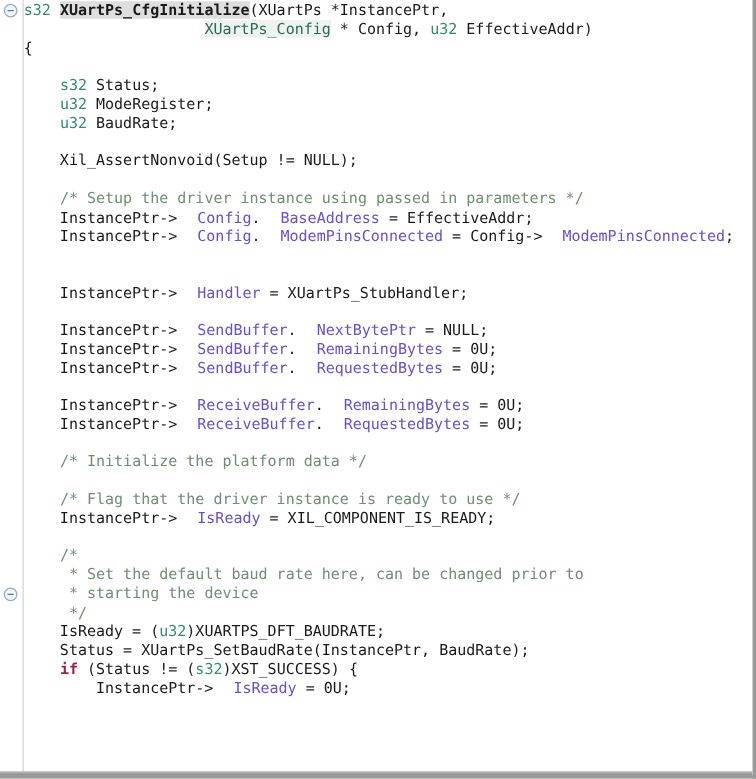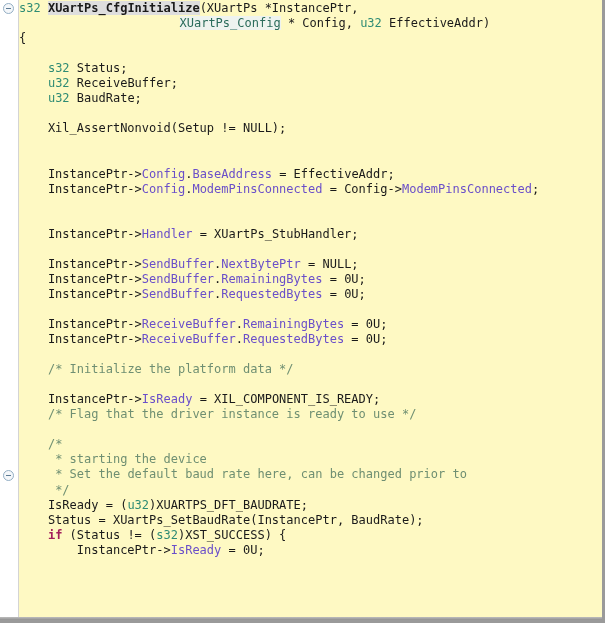--- a/index.html
+++ b/index.html
@@ -4,21 +4,21 @@
 <style>
   html,body{margin:0;padding:0;background:#d8d8d8;}
   body{
     font-family:"DejaVu Sans Mono","Liberation Mono",monospace;
   }
   #editor{
     position:relative;
     width:605px;
     height:623px;
     box-sizing:border-box;
-    background:#fef9c3;
+    background:#ffffff;
     border-right:3px solid #9a9a9a;
     border-bottom:3px solid #9a9a9a;
     overflow:hidden;
   }
   
   #gutter{
     position:absolute;
     left:0; top:0; bottom:0;
     width:18px;
     background:#ffffff;
@@ -67,23 +67,23 @@
     width:1px;
     height:12px;
     background:#000;
     vertical-align:-2px;
     margin-left:0px;
   }
   
   .kw{color:#a31f5c;font-weight:bold;}
   .type{color:#2e8b74;}
   .cmt{color:#6f8f72;}
-  .mem{color:#6a4fc9;}
+  .mem{color:#6a4fc9;margin-left:16px;}
   .fn{color:#1a1a1a;font-weight:bold;background:#dedede;}
-  .tname{color:#2a6b5a;background:#eef3ef;margin-left:16px;}
+  .tname{color:#2a6b5a;background:#eef3ef;}
   .pln{color:#1a1a1a;}
   #shadow-b{
     position:absolute;
     left:0;right:0;bottom:0;
     height:3px;
     background:linear-gradient(to bottom,#bdbdbd,#8f8f8f);
     z-index:5;
   }
 </style>
 </head>
@@ -92,47 +92,47 @@
 <div id="editor">
 
   <div id="gutter"></div>
 
   <div id="code">
       <div class="line"><span class="type">s32 </span><span class="fn">XUartPs_CfgInitialize</span><span class="pln">(XUartPs *InstancePtr,</span></div>
       <div class="line"><span class="pln">                    </span><span class="tname">XUartPs_Config</span><span class="pln"> * Config, </span><span class="type">u32</span><span class="pln"> EffectiveAddr)</span></div>
       <div class="line"><span class="pln">{</span></div>
       <div class="line"></div>
       <div class="line"><span class="pln">    </span><span class="type">s32</span><span class="pln"> Status;</span></div>
-      <div class="line"><span class="pln">    </span><span class="type">u32</span><span class="pln"> ReceiveBuffer;</span></div>
+      <div class="line"><span class="pln">    </span><span class="type">u32</span><span class="pln"> ModeRegister;</span></div>
       <div class="line"><span class="pln">    </span><span class="type">u32</span><span class="pln"> BaudRate;</span></div>
       <div class="line"></div>
       <div class="line"><span class="pln">    Xil_AssertNonvoid(Setup != NULL);</span></div>
       <div class="line"></div>
-      <div class="line"><span class="pln">    </span></div>
+      <div class="line"><span class="pln">    </span><span class="cmt">/* Setup the driver instance using passed in parameters */</span></div>
       <div class="line"><span class="pln">    InstancePtr-&gt;</span><span class="mem">Config</span><span class="pln">.</span><span class="mem">BaseAddress</span><span class="pln"> = EffectiveAddr;</span></div>
       <div class="line"><span class="pln">    InstancePtr-&gt;</span><span class="mem">Config</span><span class="pln">.</span><span class="mem">ModemPinsConnected</span><span class="pln"> = Config-&gt;</span><span class="mem">ModemPinsConnected</span><span class="pln">;</span></div>
       <div class="line"></div>
       <div class="line"><span class="pln">    </span></div>
       <div class="line"><span class="pln">    InstancePtr-&gt;</span><span class="mem">Handler</span><span class="pln"> = XUartPs_StubHandler;</span></div>
       <div class="line"></div>
       <div class="line"><span class="pln">    InstancePtr-&gt;</span><span class="mem">SendBuffer</span><span class="pln">.</span><span class="mem">NextBytePtr</span><span class="pln"> = NULL;</span></div>
       <div class="line"><span class="pln">    InstancePtr-&gt;</span><span class="mem">SendBuffer</span><span class="pln">.</span><span class="mem">RemainingBytes</span><span class="pln"> = 0U;</span></div>
       <div class="line"><span class="pln">    InstancePtr-&gt;</span><span class="mem">SendBuffer</span><span class="pln">.</span><span class="mem">RequestedBytes</span><span class="pln"> = 0U;</span></div>
       <div class="line"></div>
       <div class="line"><span class="pln">    InstancePtr-&gt;</span><span class="mem">ReceiveBuffer</span><span class="pln">.</span><span class="mem">RemainingBytes</span><span class="pln"> = 0U;</span></div>
       <div class="line"><span class="pln">    InstancePtr-&gt;</span><span class="mem">ReceiveBuffer</span><span class="pln">.</span><span class="mem">RequestedBytes</span><span class="pln"> = 0U;</span></div>
       <div class="line"></div>
       <div class="line"><span class="pln">    </span><span class="cmt">/* Initialize the platform data */</span></div>
       <div class="line"></div>
+      <div class="line"><span class="pln">    </span><span class="cmt">/* Flag that the driver instance is ready to use */</span></div>
       <div class="line"><span class="pln">    InstancePtr-&gt;</span><span class="mem">IsReady</span><span class="pln"> = XIL_COMPONENT_IS_READY;</span></div>
-      <div class="line"><span class="pln">    </span><span class="cmt">/* Flag that the driver instance is ready to use */</span></div>
       <div class="line"></div>
       <div class="line"><span class="pln">    </span><span class="cmt">/*</span></div>
+      <div class="line"><span class="pln">    </span><span class="cmt"> * Set the default baud rate here, can be changed prior to</span></div>
       <div class="line"><span class="pln">    </span><span class="cmt"> * starting the device</span></div>
-      <div class="line"><span class="pln">    </span><span class="cmt"> * Set the default baud rate here, can be changed prior to</span></div>
       <div class="line"><span class="pln">    </span><span class="cmt"> */</span></div>
       <div class="line"><span class="pln">    IsReady = (</span><span class="type">u32</span><span class="pln">)XUARTPS_DFT_BAUDRATE;</span></div>
       <div class="line"><span class="pln">    Status = XUartPs_SetBaudRate(InstancePtr, BaudRate);</span></div>
       <div class="line"><span class="pln">    </span><span class="kw">if</span><span class="pln"> (Status != (</span><span class="type">s32</span><span class="pln">)XST_SUCCESS) {</span></div>
       <div class="line"><span class="pln">        InstancePtr-&gt;</span><span class="mem">IsReady</span><span class="pln"> = 0U;</span></div>
     </div>
 
   <div id="shadow-b"></div>
 <div class="fold" title="collapse-function-block" style="top: 3px;"></div>
     <div class="fold" title="collapse-comment-block" style="top: 469.55px;"></div>

